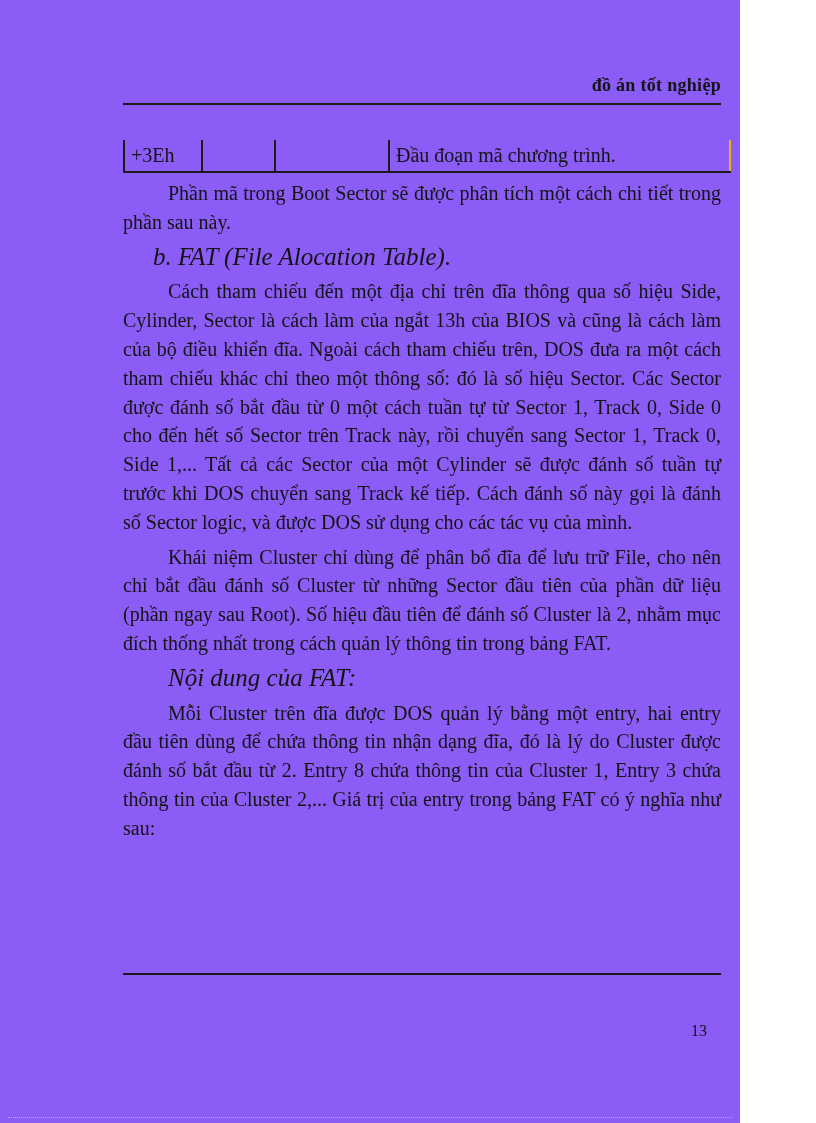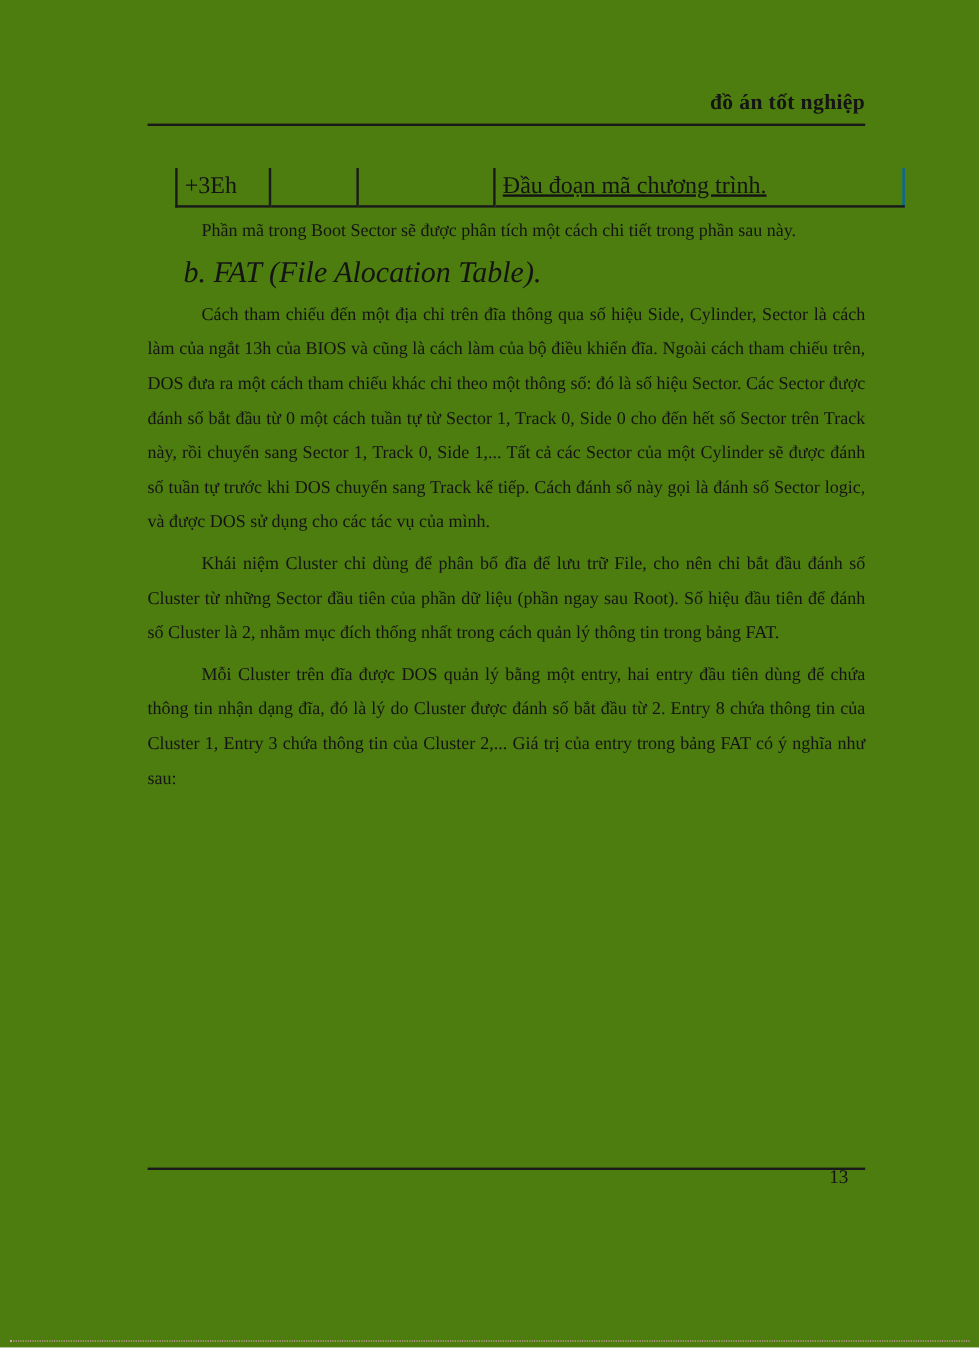--- a/index.html
+++ b/index.html
@@ -1,20 +1,20 @@
 <!DOCTYPE html>
 <html lang="vi"><head>
 <meta charset="utf-8">
 <style>
   html, body { margin: 0; padding: 0; background: #ffffff; }
   .page {
     position: relative;
-    width: 816px;
+    width: 740px;
     height: 1123px;
-    background: #4d7c0f;
+    background: #8b5cf6;
     overflow: hidden;
     font-family: "Liberation Serif", "DejaVu Serif", serif;
     color: #141414;
   }
   .content {
     position: absolute;
     left: 123px;
     top: 0;
     width: 598px;
   }
@@ -27,42 +27,41 @@
     letter-spacing: 0.3px;
   }
   .header-rule {
     margin-top: 7px;
     border-top: 2px solid #1a1a1a;
     height: 0;
   }
   table.offset-table {
     border-collapse: collapse;
     margin-top: 35px;
-    margin-left: 23px;
     width: 562px;
     table-layout: fixed;
   }
   table.offset-table td {
     border-left: 2px solid #1a1a1a;
     border-bottom: 2px solid #1a1a1a;
     border-top: none;
     height: 31px;
     font-size: 20px;
     padding: 0 6px;
     vertical-align: middle;
     white-space: nowrap;
     overflow: hidden;
   }
-  table.offset-table td:last-child { border-right: 2px solid #0369a1; text-decoration: underline; }
+  table.offset-table td:last-child { border-right: 2px solid #eab308; }
   .col1 { width: 64px; }
   .col2 { width: 59px; }
   .col3 { width: 100px; }
   .col4 { width: 327px; }
   p.body-par {
-    font-size: 15px;
+    font-size: 20px;
     line-height: 28.8px;
     text-align: justify;
     text-indent: 45px;
     margin: 6px 0 0 0;
   }
   p.heading-italic {
     font-size: 25px;
     line-height: 28.8px;
     font-style: italic;
     margin: 6px 0 0 0;
@@ -73,21 +72,21 @@
     position: absolute;
     left: 123px;
     top: 973px;
     width: 598px;
     border-top: 2px solid #1a1a1a;
     height: 0;
   }
   .page-number {
     position: absolute;
     left: 123px;
-    top: 973px;
+    top: 1022px;
     width: 598px;
     text-align: right;
     padding-right: 14px;
     box-sizing: border-box;
     font-size: 16px;
   }
   .bottom-dotted {
     position: absolute;
     left: 8px;
     right: 8px;
@@ -118,20 +117,21 @@
 
     <p class="body-par">Phần mã trong Boot Sector sẽ được phân tích một cách chi tiết trong phần sau này.</p>
 
     <p class="heading-italic heading-b">b. FAT (File Alocation Table).</p>
 
 
     <p class="body-par">Cách tham chiếu đến một địa chỉ trên đĩa thông qua số hiệu Side, Cylinder, Sector là cách làm của ngắt 13h của BIOS và cũng là cách làm của bộ điều khiển đĩa. Ngoài cách tham chiếu trên, DOS đưa ra một cách tham chiếu khác chỉ theo một thông số: đó là số hiệu Sector. Các Sector được đánh số bắt đầu từ 0 một cách tuần tự từ Sector 1, Track 0, Side 0 cho đến hết số Sector trên Track này, rồi chuyển sang Sector 1, Track 0, Side 1,... Tất cả các Sector của một Cylinder sẽ được đánh số tuần tự trước khi DOS chuyển sang Track kế tiếp. Cách đánh số này gọi là đánh số Sector logic, và được DOS sử dụng cho các tác vụ của mình.</p>
 
     <p class="body-par">Khái niệm Cluster chỉ dùng để phân bổ đĩa để lưu trữ File, cho nên chỉ bắt đầu đánh số Cluster từ những Sector đầu tiên của phần dữ liệu (phần ngay sau Root). Số hiệu đầu tiên để đánh số Cluster là 2, nhằm mục đích thống nhất trong cách quản lý thông tin trong bảng FAT.</p>
 
+    <p class="heading-italic heading-nd">Nội dung của FAT:</p>
 
     <p class="body-par">Mỗi Cluster trên đĩa được DOS quản lý bằng một entry, hai entry đầu tiên dùng để chứa thông tin nhận dạng đĩa, đó là lý do Cluster được đánh số bắt đầu từ 2. Entry 8 chứa thông tin của Cluster 1, Entry 3 chứa thông tin của Cluster 2,... Giá trị của entry trong bảng FAT có ý nghĩa như sau:</p>
 
   </div>
 
   <div class="footer-rule"></div>
   <div class="page-number">13</div>
   <div class="bottom-dotted"></div>
 </div>
 

